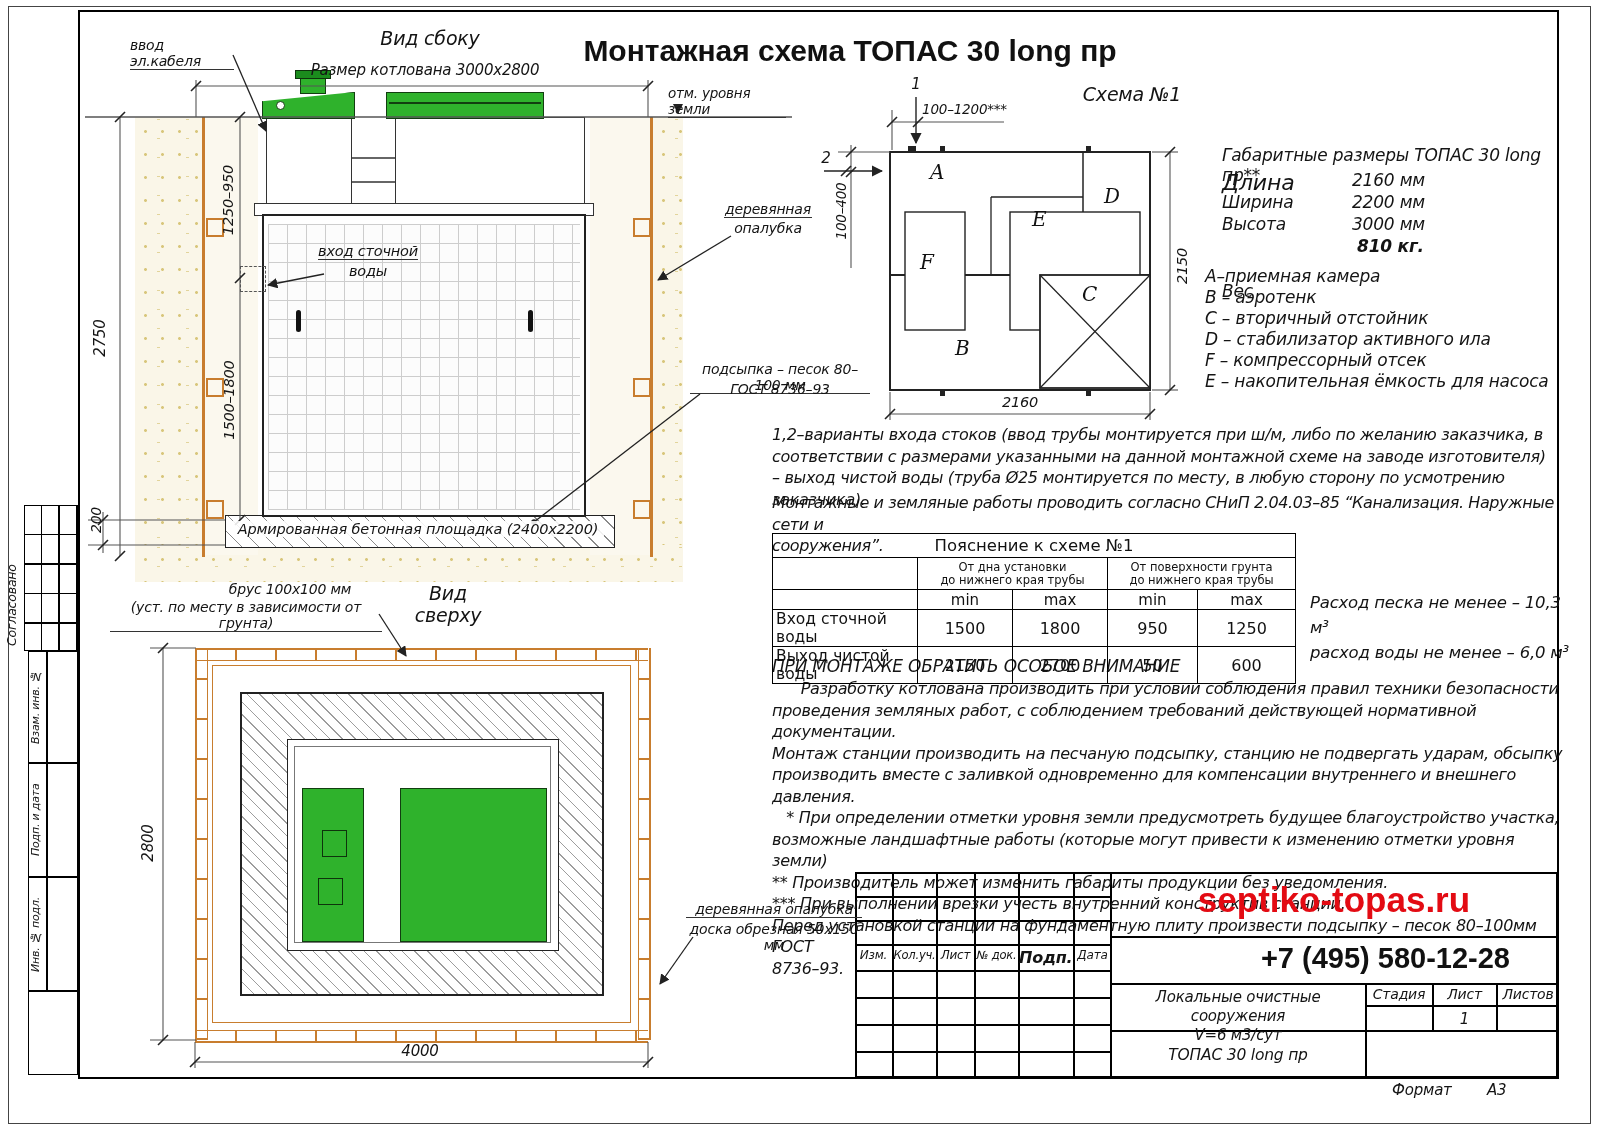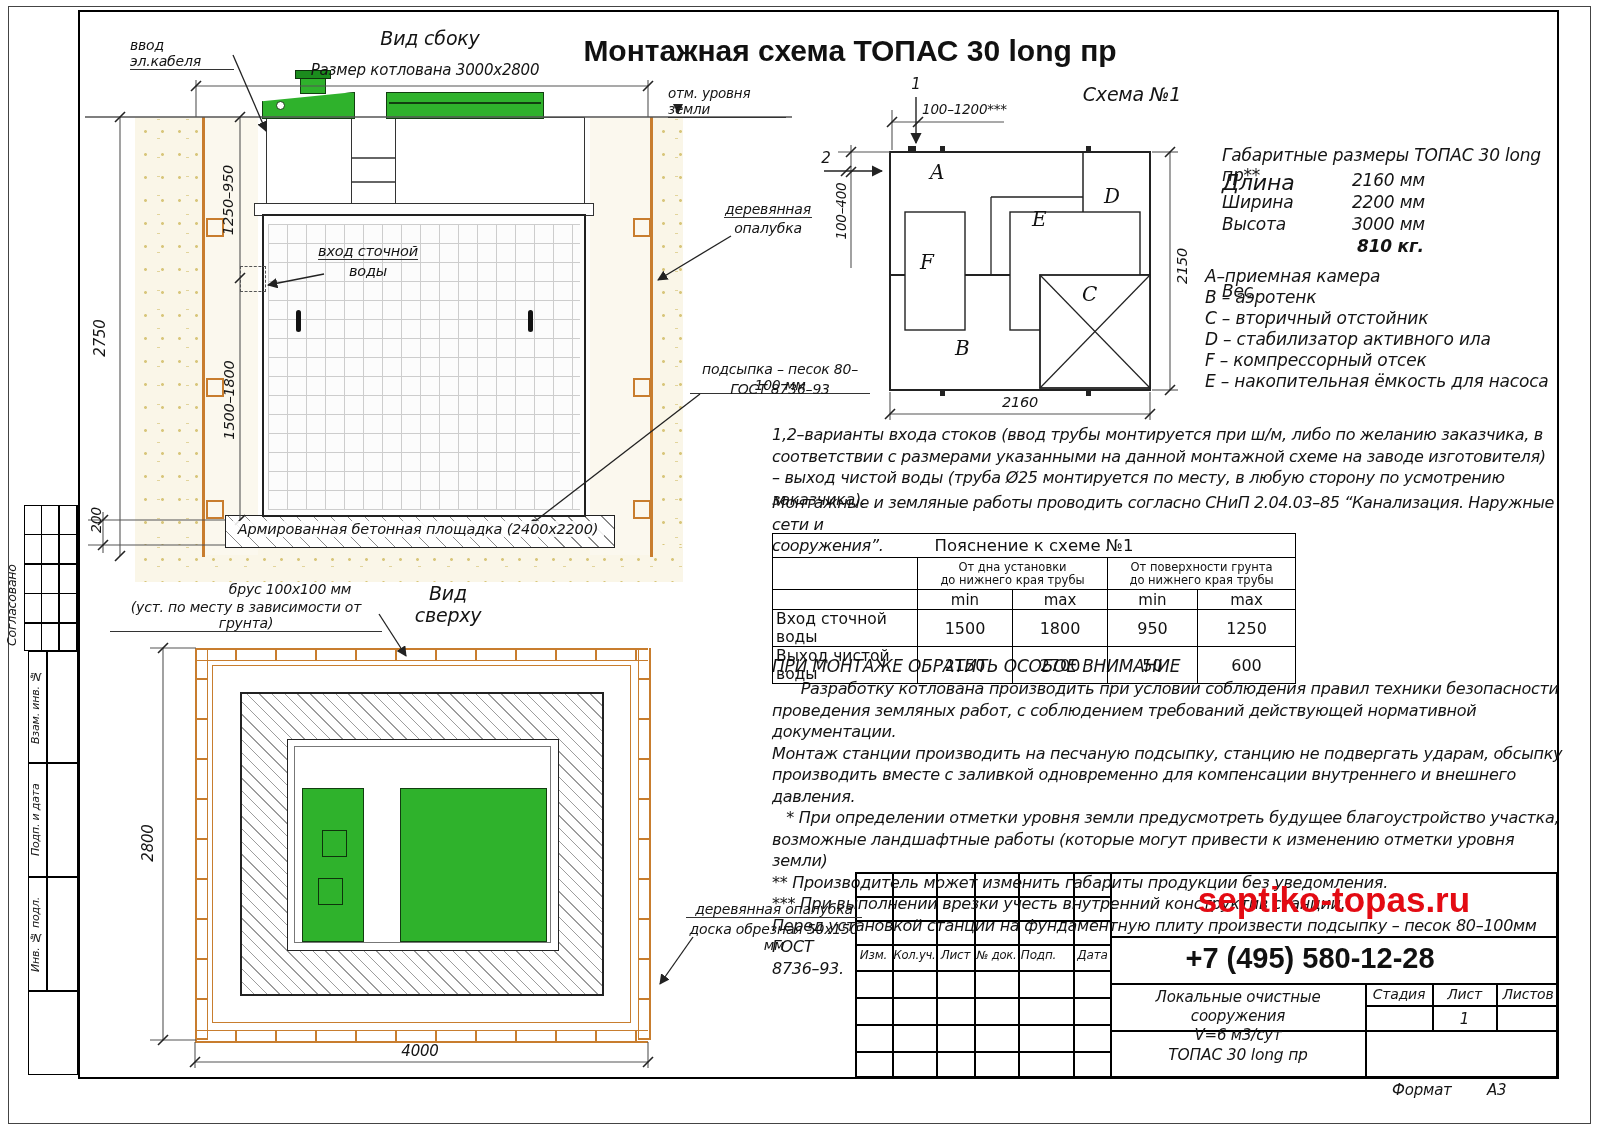--- a/index.html
+++ b/index.html
@@ -257,20 +257,22 @@
   <div class="txt lbl" style="left:1205px;top:308px;width:360px;font-size:17px;">С – вторичный отстойник</div>
   <div class="txt lbl" style="left:1205px;top:329px;width:360px;font-size:17px;">D – стабилизатор активного  ила</div>
   <div class="txt lbl" style="left:1205px;top:350px;width:360px;font-size:17px;">F  – компрессорный отсек</div>
   <div class="txt lbl" style="left:1205px;top:371px;width:360px;font-size:17px;">Е – накопительная ёмкость для насоса</div>
 
   <div class="txt lbl pre" style="left:772px;top:424px;width:795px;font-size:16px;line-height:21.5px;letter-spacing:-0.3px;">1,2–варианты входа  стоков (ввод трубы монтируется при ш/м, либо по желанию заказчика, в
 соответствии с размерами указанными на данной монтажной схеме на заводе изготовителя)
 – выход чистой воды (труба Ø25 монтируется по месту, в любую сторону по усмотрению заказчика).</div>
   <div class="txt lbl pre" style="left:772px;top:492px;width:795px;font-size:16px;line-height:21.5px;letter-spacing:-0.4px;">Монтажные и земляные работы проводить согласно СНиП 2.04.03–85 “Канализация. Наружные сети и
 сооружения”.</div>
+  <div class="txt lbl pre" style="left:1310px;top:590px;width:262px;font-size:16.5px;line-height:25px;">Расход песка не менее – 10,3 м³
+расход воды не менее – 6,0 м³</div>
   <div class="txt lbl" style="left:772px;top:656px;width:540px;font-size:17px;">ПРИ МОНТАЖЕ ОБРАТИТЬ ОСОБОЕ ВНИМАНИЕ</div>
   <div class="txt lbl pre" style="left:772px;top:678px;width:795px;font-size:16px;line-height:21.5px;letter-spacing:-0.3px;">&nbsp;&nbsp;&nbsp;&nbsp;&nbsp;&nbsp;Разработку котлована производить при условии соблюдения правил техники безопасности
 проведения земляных работ, с соблюдением требований действующей нормативной документации.
 Монтаж станции производить на песчаную подсыпку, станцию не подвергать ударам, обсыпку
 производить вместе с заливкой одновременно для компенсации внутреннего и внешнего давления.
 &nbsp;&nbsp;&nbsp;* При определении отметки уровня земли предусмотреть будущее благоустройство участка,
 возможные ландшафтные работы (которые могут привести к изменению отметки уровня земли)
 ** Производитель может изменить габариты продукции без уведомления.
 *** При выполнении врезки учесть внутренний конструктив станции.
 Перед установкой станции на фундаментную плиту произвести подсыпку – песок 80–100мм ГОСТ
@@ -334,33 +336,33 @@
     <div class="shape blk" style="left:855px;top:944px;width:257px;height:2px;z-index:31;"></div>
     <div class="shape blk" style="left:855px;top:970px;width:257px;height:2px;z-index:31;"></div>
     <div class="shape blk" style="left:855px;top:997px;width:257px;height:1.6px;z-index:31;"></div>
     <div class="shape blk" style="left:855px;top:1024px;width:257px;height:1.6px;z-index:31;"></div>
     <div class="shape blk" style="left:855px;top:1051px;width:257px;height:1.6px;z-index:31;"></div>
 
     <div class="txt lbl ctr" style="left:855px;top:948px;width:37px;font-size:12px;">Изм.</div>
     <div class="txt lbl ctr" style="left:893px;top:948px;width:43px;font-size:11.5px;">Кол.уч.</div>
     <div class="txt lbl ctr" style="left:937px;top:948px;width:37px;font-size:12px;">Лист</div>
     <div class="txt lbl ctr" style="left:975px;top:948px;width:43px;font-size:11.5px;">№ док.</div>
-    <div class="txt lbl ctr" style="left:1019px;top:948px;width:39px;font-size:12px;">Подп.</div>
+    <div class="txt lbl ctr" style="left:1019px;top:948px;width:39px;font-size:16px;font-weight:bold;">Подп.</div>
     <div class="txt lbl ctr" style="left:1074px;top:948px;width:37px;font-size:12px;">Дата</div>
 
     <div class="shape blk" style="left:1110px;top:936px;width:448px;height:2.4px;z-index:31;"></div>
     <div class="shape blk" style="left:1110px;top:983px;width:448px;height:2px;z-index:31;"></div>
     <div class="shape blk" style="left:1110px;top:1030px;width:448px;height:2px;z-index:31;"></div>
     <div class="shape blk" style="left:1365px;top:983px;width:2px;height:95px;z-index:31;"></div>
     <div class="shape blk" style="left:1432px;top:983px;width:2px;height:47px;z-index:31;"></div>
     <div class="shape blk" style="left:1496px;top:983px;width:2px;height:47px;z-index:31;"></div>
     <div class="shape blk" style="left:1365px;top:1005px;width:193px;height:1.6px;z-index:31;"></div>
 
     <div class="txt ctr" style="left:1110px;top:880px;width:448px;font-size:35px;font-weight:bold;color:#e30b13;font-family:'Liberation Sans',sans-serif;">septiko-topas.ru</div>
-    <div class="txt ctr" style="left:1110px;top:942px;width:400px;font-size:29px;font-weight:bold;font-family:'Liberation Sans',sans-serif;">+7 (495) 580-12-28</div>
+    <div class="txt ctr" style="left:1110px;top:942px;width:400px;font-size:29px;font-weight:bold;font-family:'Liberation Sans',sans-serif;text-align:right;">+7 (495) 580-12-28</div>
     <div class="txt lbl ctr pre" style="left:1114px;top:988px;width:248px;font-size:15px;line-height:19px;">Локальные очистные сооружения
 V=6 м3/сут</div>
     <div class="txt lbl ctr" style="left:1367px;top:986px;width:64px;font-size:14px;">Стадия</div>
     <div class="txt lbl ctr" style="left:1434px;top:986px;width:61px;font-size:14px;">Лист</div>
     <div class="txt lbl ctr" style="left:1498px;top:986px;width:60px;font-size:14px;">Листов</div>
     <div class="txt lbl ctr" style="left:1434px;top:1010px;width:61px;font-size:15px;">1</div>
     <div class="txt lbl ctr" style="left:1114px;top:1046px;width:248px;font-size:15.5px;">ТОПАС 30 long пр</div>
   </div>
 
   <div class="txt lbl" style="left:1392px;top:1081px;width:70px;font-size:15px;">Формат</div>

